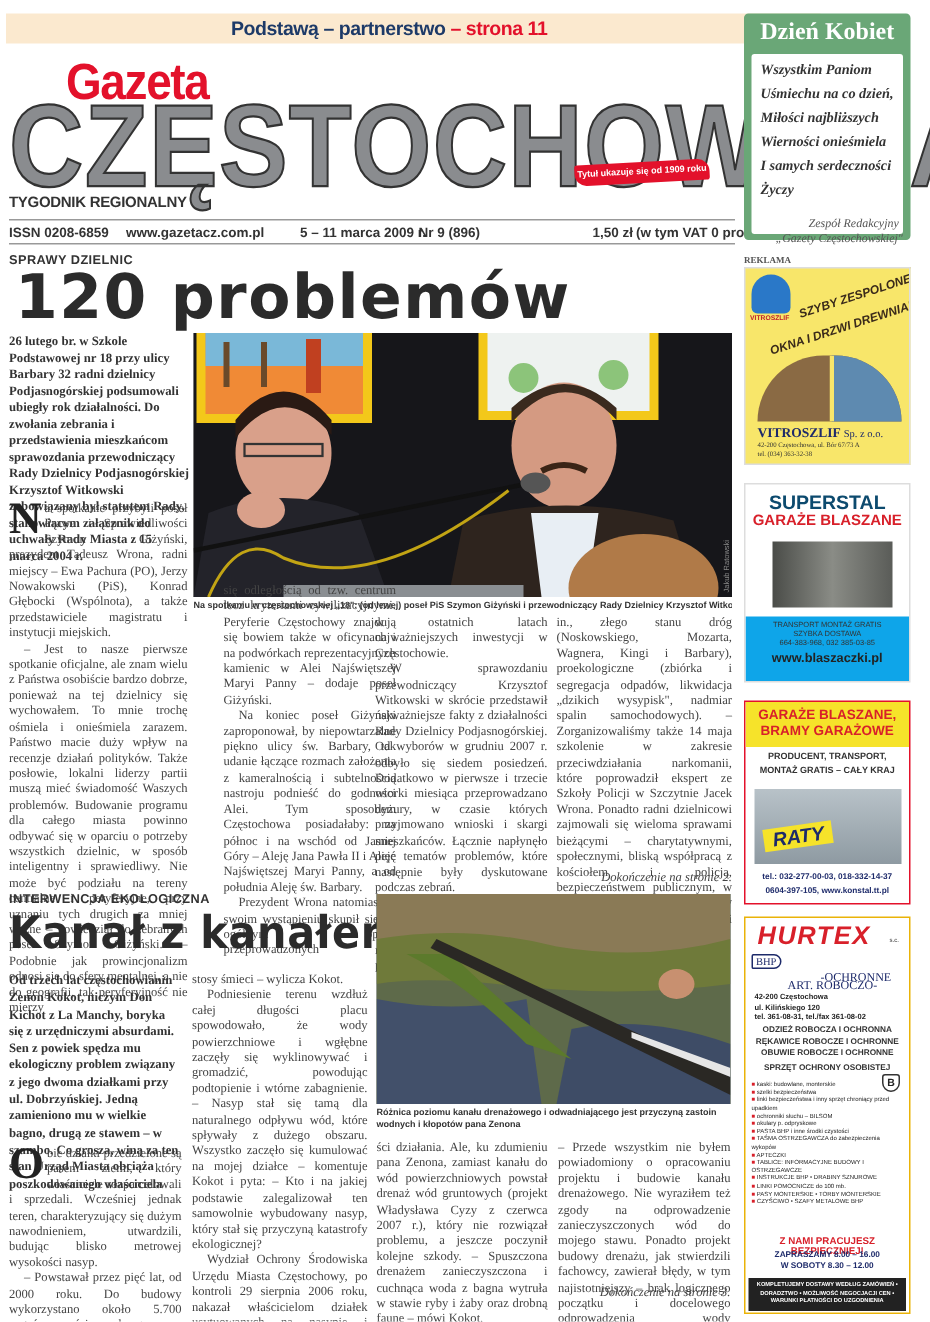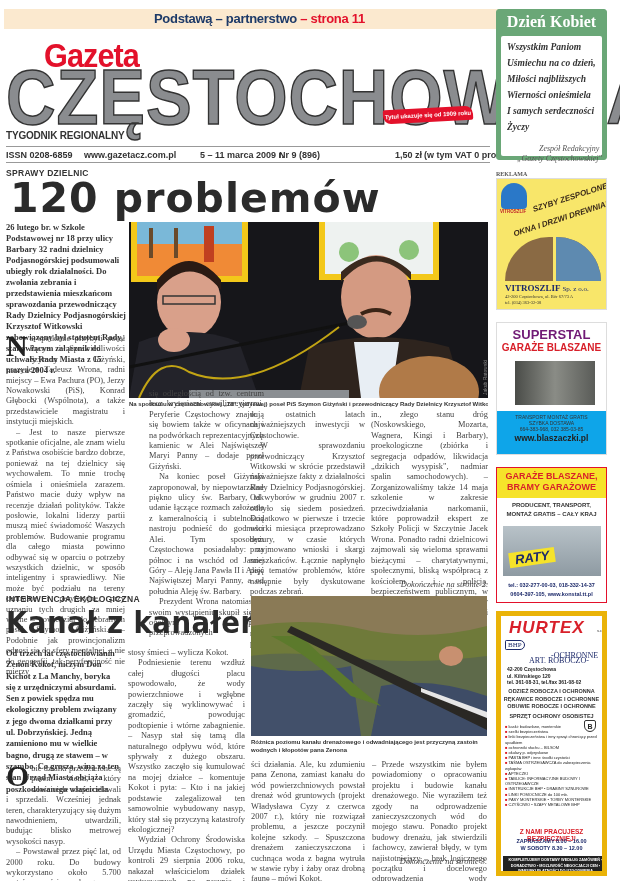--- a/index.html
+++ b/index.html
@@ -48,21 +48,21 @@
 
   
   .photo1 { left: 129px; top: 222px; width: 359px; height: 176px; background: #111; overflow: hidden; }
   .photo2 { left: 251px; top: 596px; width: 236px; height: 140px; overflow: hidden; background: #3e4a3c; }
 
   
   .ad { position: absolute; left: 496px; width: 111px; overflow: hidden; }
   .ad-vitro { top: 178px; height: 132px; background: #f8e66a; border: 1px solid #ddd; }
   .ad-super { top: 322px; height: 133px; background: #fff; border: 1px solid #ddd; }
   .ad-garaze { top: 467px; height: 136px; background: #fff; border: 1px solid #e3112b; }
-  .ad-hurtex { top: 611px; height: 265px; background: #fff; border: 5px solid #eab308; }
+  .ad-hurtex { top: 611px; height: 265px; background: #fff; border: 1px solid #eab308; }
 </style>
 </head>
 <body>
 
 <div class="abs top-banner">
   <div class="txt">
     <span class="tb-blue">Podstawą – partnerstwo</span><span class="tb-red"> – strona 11</span>
   </div>
 </div>
 
@@ -205,21 +205,21 @@
   <div style="position:absolute; left:14px; top:34px; font-family:'Liberation Sans',sans-serif; font-style:italic; font-weight:bold; font-size:8px; color:#3a2a1a; transform:rotate(-18deg); white-space:nowrap;">OKNA I DRZWI DREWNIANE</div>
   <div style="position:absolute; left:8px; top:58px; width:96px; height:44px; background:#8a6a44; border-radius:48px 48px 0 0;">
     <div style="position:absolute; right:0; top:0; width:48px; height:44px; background:#5e8ab0; border-radius:0 48px 0 0; border-left:3px solid #f8e66a;"></div>
   </div>
   <div style="position:absolute; left:8px; top:104px; font-family:'Liberation Serif',serif; font-weight:bold; font-size:9px; color:#1d2a6a; white-space:nowrap;"><span>VITROSZLIF</span> <span style="font-size:7px; font-weight:normal;">Sp. z o.o.</span></div>
   <div style="position:absolute; left:8px; top:115px; font-family:'Liberation Serif',serif; font-size:4.5px; color:#333; white-space:nowrap;">42-200 Częstochowa, ul. Bór 67/73 A</div>
   <div style="position:absolute; left:8px; top:121px; font-family:'Liberation Serif',serif; font-size:4.5px; color:#333; white-space:nowrap;">tel. (034) 363-32-38</div>
 </div>
 
 <div class="ad ad-super">
-  <div style="position:absolute; left:0; top:4px; width:100%; text-align:center; font-family:'Liberation Sans',sans-serif; font-weight:bold; font-size:13px; color:#701a75;">SUPERSTAL</div>
+  <div style="position:absolute; left:0; top:4px; width:100%; text-align:center; font-family:'Liberation Sans',sans-serif; font-weight:bold; font-size:13px; color:#0c4a6e;">SUPERSTAL</div>
   <div style="position:absolute; left:0; top:19px; width:100%; text-align:center; font-family:'Liberation Sans',sans-serif; font-weight:bold; font-size:10px; color:#d8202a; white-space:nowrap;">GARAŻE BLASZANE</div>
   <div style="position:absolute; left:18px; top:38px; width:80px; height:44px; background:linear-gradient(90deg,#4a4c48,#8a8c86,#5a5c58);"></div>
   <div style="position:absolute; left:0; top:88px; width:100%; height:44px; background:#0ea5e9;">
     <div style="text-align:center; font-family:'Liberation Sans',sans-serif; font-size:5px; color:#333; line-height:6px; padding-top:3px;">TRANSPORT MONTAŻ GRATIS</div>
     <div style="text-align:center; font-family:'Liberation Sans',sans-serif; font-size:5px; color:#333; line-height:6px;">SZYBKA DOSTAWA</div>
     <div style="text-align:center; font-family:'Liberation Sans',sans-serif; font-size:5px; color:#333; line-height:7px;">664-383-968, 032 385-03-85</div>
     <div style="text-align:center; font-family:'Liberation Sans',sans-serif; font-weight:bold; font-size:8.5px; color:#222;">www.blaszaczki.pl</div>
   </div>
 </div>
 

